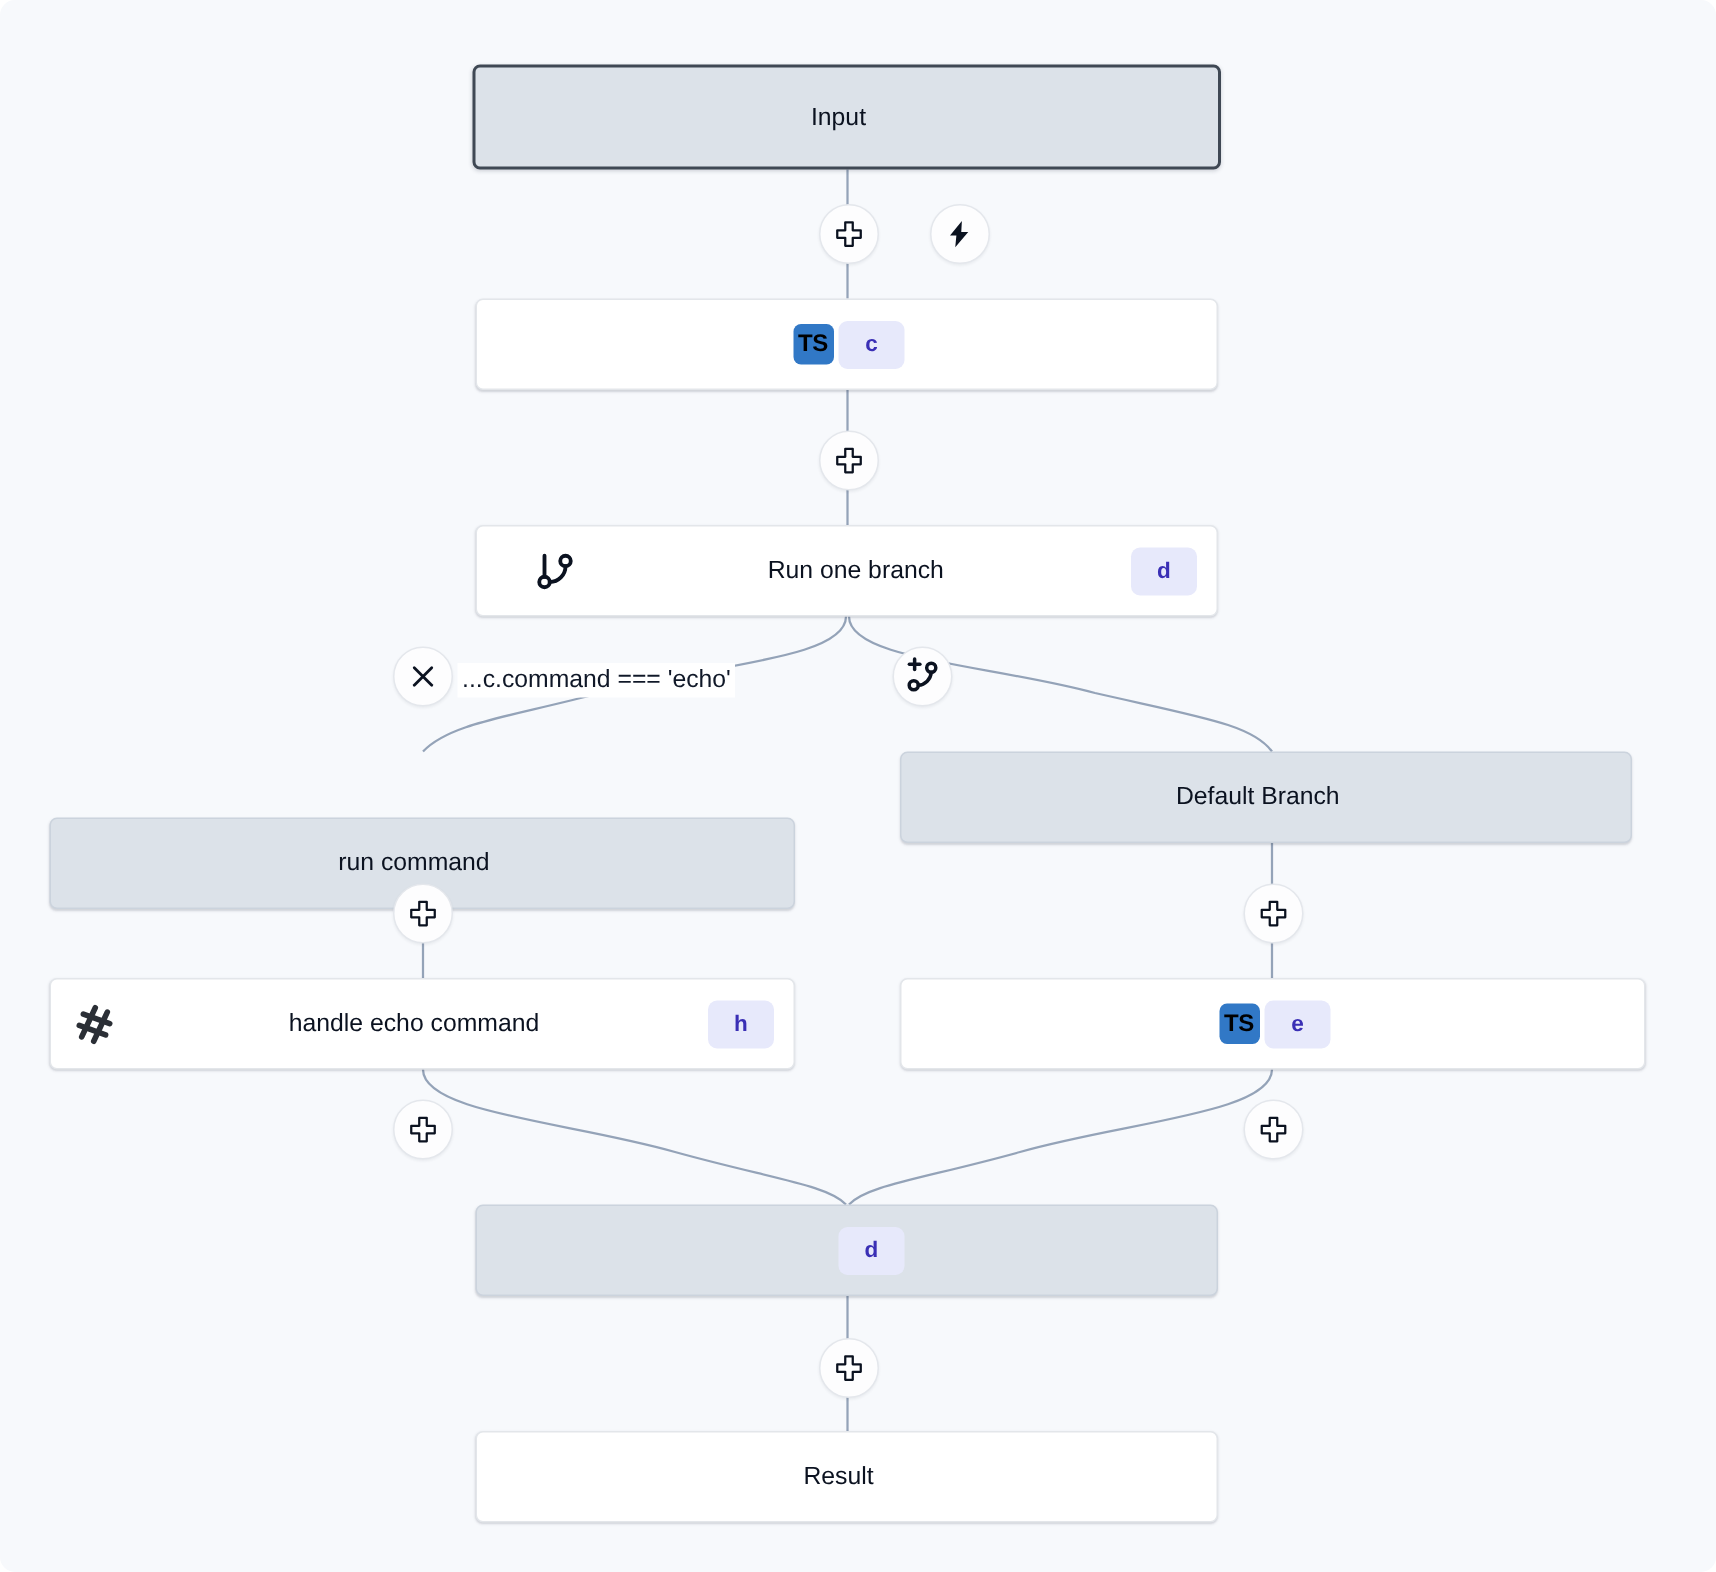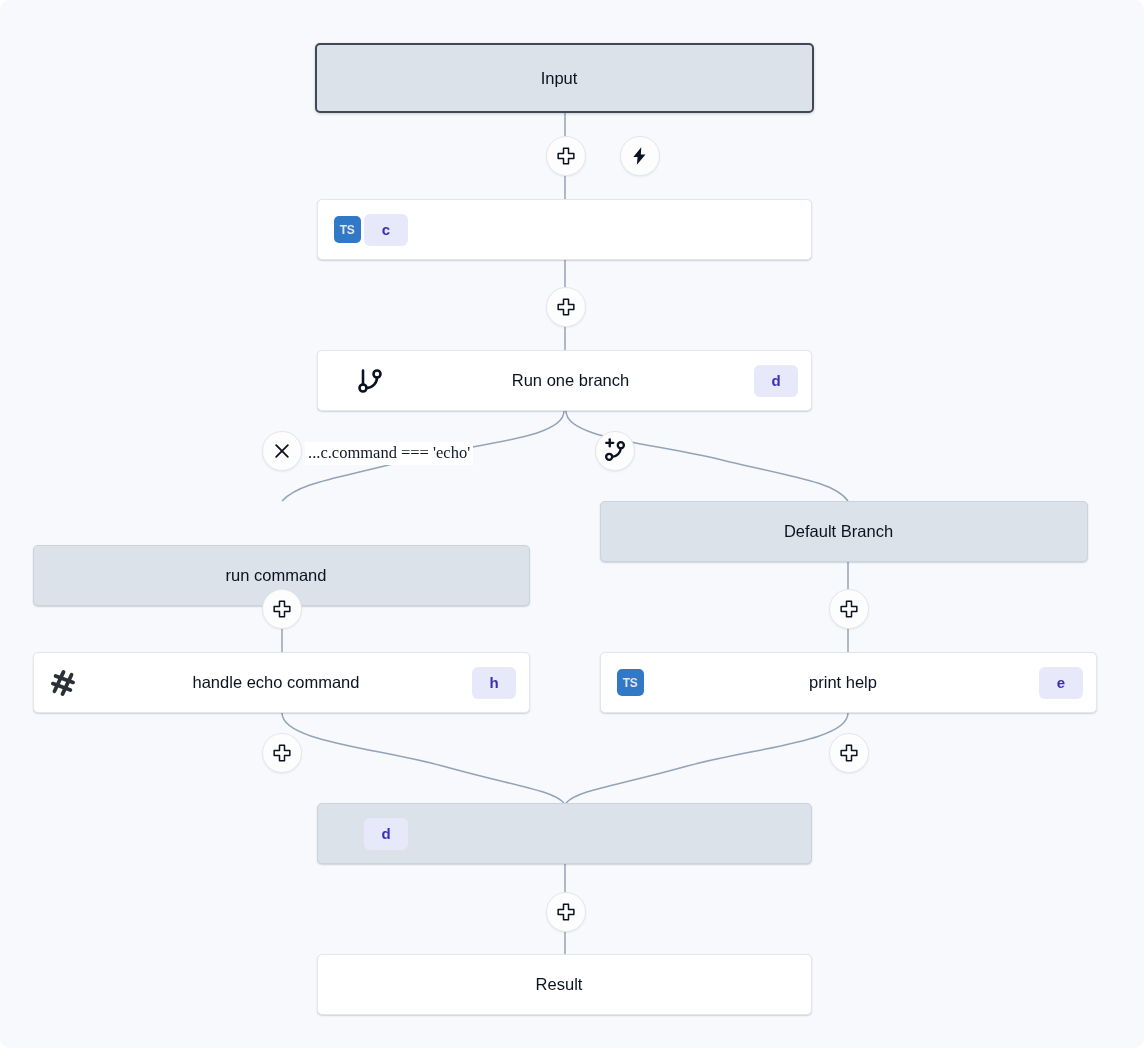--- a/index.html
+++ b/index.html
@@ -28,20 +28,21 @@
   }
   .node {
     position: absolute;
     box-sizing: border-box;
     display: flex;
     align-items: center;
     border-radius: 5px;
     box-shadow: 0 1px 2px rgba(30,41,59,0.13), 0 1px 1px rgba(30,41,59,0.06);
     font-size: 16.5px;
     color: #0b1220;
+    justify-content: center;
   }
   .node.grey {
     background: #dce2e9;
     border: 1px solid #cbd3dd;
   }
   .node.white {
     background: #ffffff;
     border: 1px solid #e3e6ea;
   }
   .node.selected {
@@ -85,22 +86,22 @@
   }
   .badge-spacer {
     width: 57px;
     flex: 0 0 auto;
   }
   .ts-icon {
     width: 27px;
     height: 27px;
     border-radius: 5px;
     background: #3178c6;
-    color: #e5e5e5;
-    font-size: 12px;
+    color: #000000;
+    font-size: 16px;
     font-weight: bold;
     display: flex;
     align-items: center;
     justify-content: center;
     letter-spacing: -0.3px;
   }
   .handle {
     position: absolute;
     width: 38px;
     height: 38px;
@@ -184,21 +185,20 @@
             </g>
           </svg>
         </div>
         <div class="node-label">handle echo command</div>
         <div class="badge">h</div>
       </div>
       <div class="node white" style="left: 600px; top: 652px; width: 497px; height: 61px;">
         <div class="node-icon">
           <div class="ts-icon">TS</div>
         </div>
-        <div class="node-label">print help</div>
         <div class="badge">e</div>
       </div>
       <div class="node grey" style="left: 317px; top: 803px; width: 495px; height: 61px;">
         <div class="icon-spacer"></div>
         <div class="badge">d</div>
       </div>
       <div class="node white" style="left: 317px; top: 954px; width: 495px; height: 61px;">
         <div class="icon-spacer"></div>
         <div class="node-label">Result</div>
         <div class="badge-spacer"></div>
@@ -255,16 +255,16 @@
           <path d="M9 2.6h6v6.4h6.4v6H15v6.4H9V15H2.6V9H9z"></path>
         </svg>
       </div>
       <div class="handle" style="left: 546px; top: 892px;">
         <svg width="20" height="20" viewBox="0 0 24 24" fill="#ffffff" stroke="#0b1220" stroke-width="1.8" stroke-linecap="round" stroke-linejoin="round">
           <path d="M9 2.6h6v6.4h6.4v6H15v6.4H9V15H2.6V9H9z"></path>
         </svg>
       </div>
     </div>
   <div id="labels-layer">
-      <div class="edge-label" style="left: 305px; top: 442px; font-family: Liberation Serif, serif;">...c.command === 'echo'</div>
+      <div class="edge-label" style="left: 305px; top: 442px;">...c.command === 'echo'</div>
     </div>
 
 </div>
 
 </body></html>

